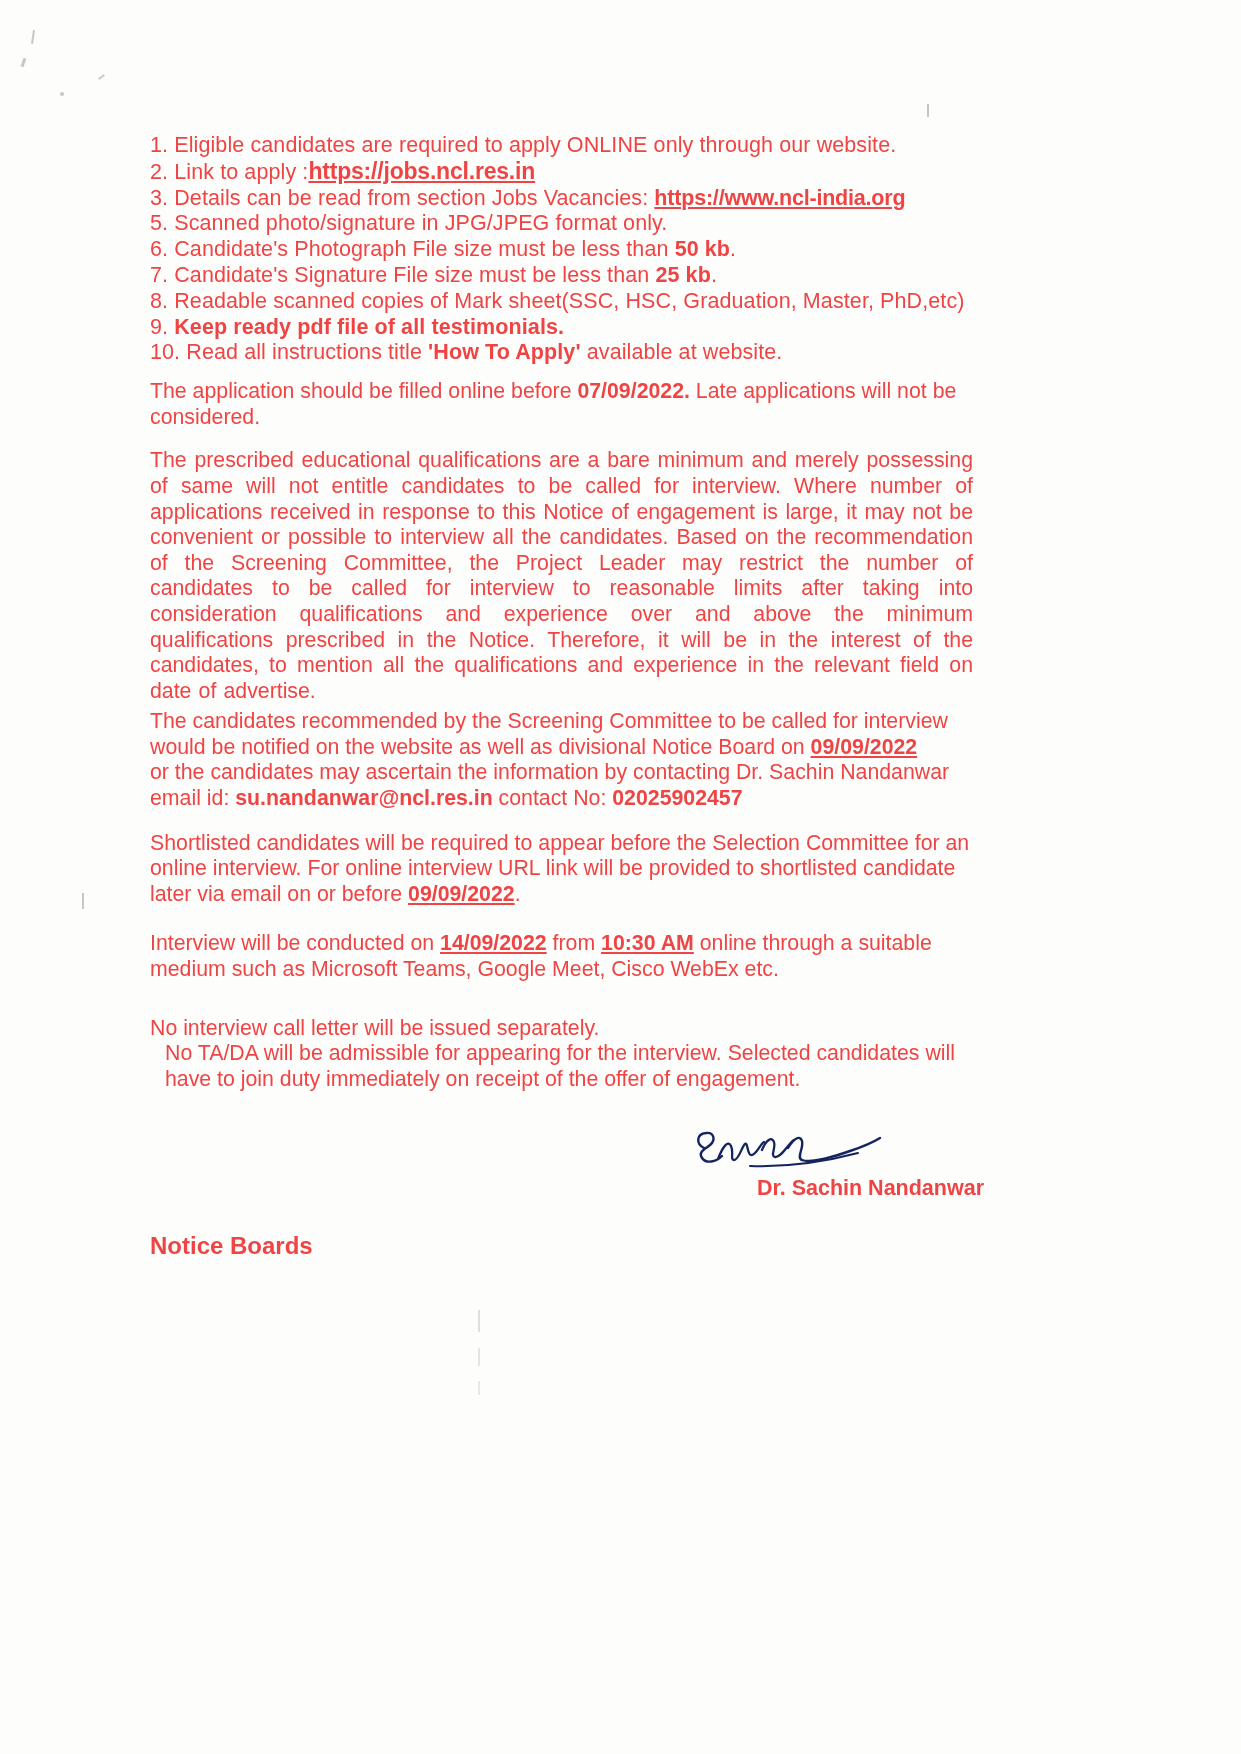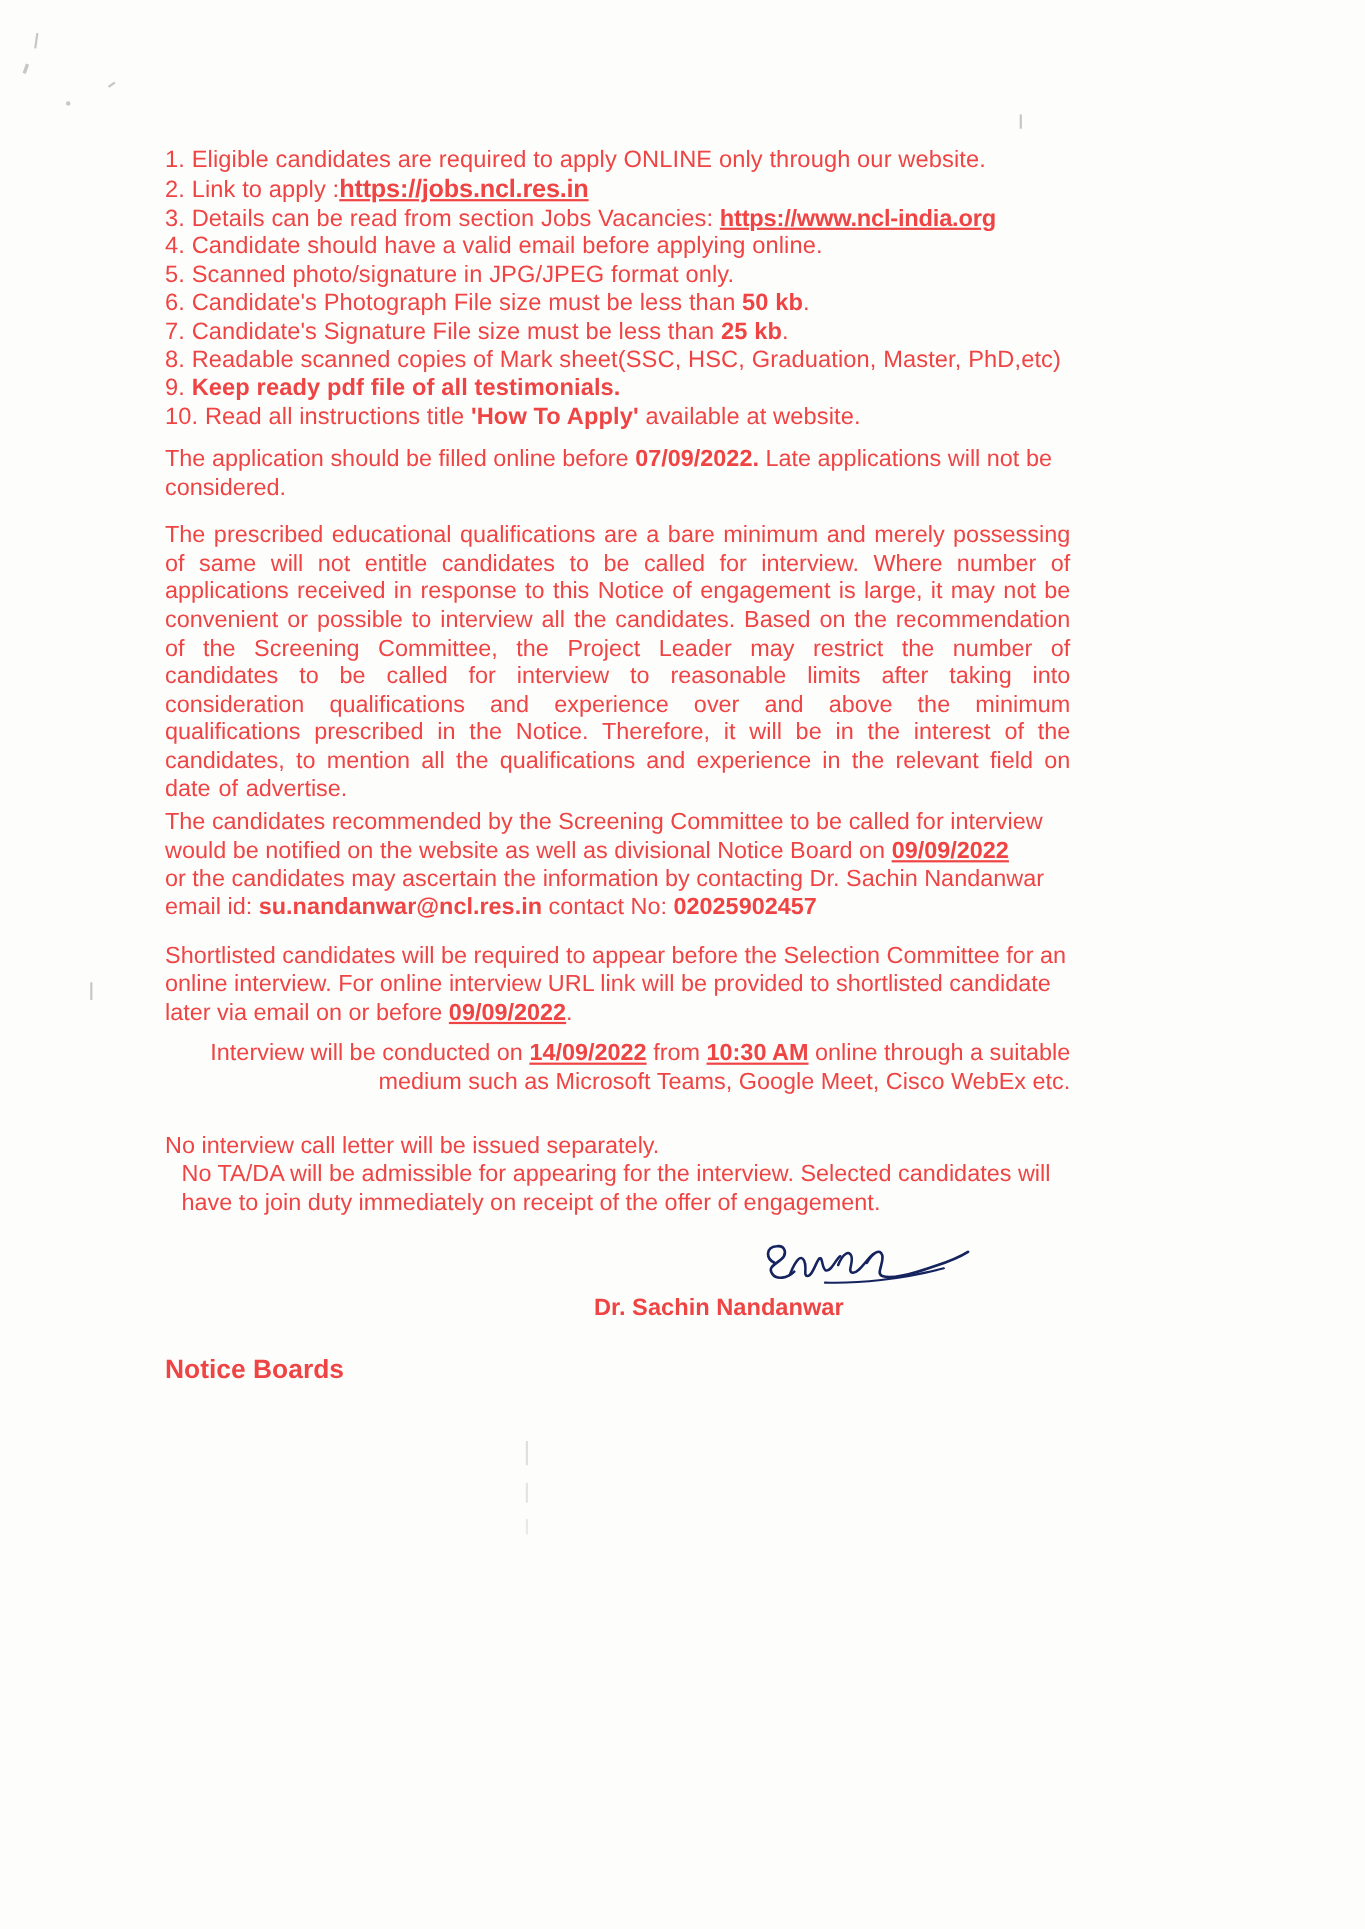--- a/index.html
+++ b/index.html
@@ -46,24 +46,24 @@
   b, .b { font-weight: bold; }
   .u { text-decoration: underline; }
   .lnk {
     font-weight: bold;
     text-decoration: underline;
     letter-spacing: -.2px;
   }
   .lnk.big { font-size: 23px; }
   .sig-block {
     position: absolute;
-    left: 540px;
+    left: 564px;
     top: 1175px;
     width: 420px;
-    text-align: left;
+    text-align: right;
     font-weight: bold;
     font-size: 21.5px;
     line-height: 27px;
   }
   .signature {
     position: absolute;
     left: 690px;
     top: 1118px;
     width: 200px;
     height: 62px;
@@ -100,24 +100,20 @@
       </div>
       <div class="li">
         <span>2.</span>
         <span>Link to apply :</span><span class="lnk big">https://jobs.ncl.res.in</span>
       </div>
       <div class="li">
         <span>3.</span>
         <span>Details can be read from section Jobs Vacancies: </span><span class="lnk">https://www.ncl-india.org</span>
       </div>
       <div class="li">
-        <span>4.</span>
-        <span>Candidate should have a valid email before applying online.</span>
-      </div>
-      <div class="li">
         <span>5.</span>
         <span>Scanned photo/signature in JPG/JPEG format only.</span>
       </div>
       <div class="li">
         <span>6.</span>
         <span>Candidate's Photograph File size must be less than </span><b>50 kb</b><span>.</span>
       </div>
       <div class="li">
         <span>7.</span>
         <span>Candidate's Signature File size must be less than </span><b>25 kb</b><span>.</span>
@@ -146,21 +142,21 @@
       <span>The candidates recommended by the Screening Committee to be called for interview</span>
       <span>would be notified on the website as well as divisional Notice Board on  </span><b class="u">09/09/2022</b><br>
       <span> or the candidates may  ascertain  the  information by contacting Dr. Sachin</span>
       <span>Nandanwar email  id: </span><b>su.nandanwar@ncl.res.in</b><span> contact No: </span><b>02025902457</b>
     </div>
 
     <div class="para nojust" style="margin-top:19px;">
       <span>Shortlisted  candidates will be  required to  appear before the Selection Committee for an online interview. For online interview URL link will be provided to shortlisted candidate later via email on or before </span><b class="u">09/09/2022</b><span>.</span>
     </div>
 
-    <div class="para nojust" style="margin-top:12px;text-align:right;">
+    <div class="para nojust" style="margin-top:24px;">
       <span>Interview  will  be conducted on </span><b class="u">14/09/2022</b><span> from </span><b class="u">10:30 AM</b><span>  online through a suitable medium such as Microsoft Teams, Google Meet, Cisco WebEx etc.</span>
     </div>
 
     <div class="para nojust" style="margin-top:33px;">No interview call letter will be issued separately.</div>
     <div class="para nojust" style="margin-top:0px;margin-left:15px;">No TA/DA will be admissible for appearing for the interview.  Selected candidates will have to join duty immediately on receipt of the offer of engagement.</div>
 
   </div>
 
   <div class="signature">
     <svg viewBox="0 0 200 62" width="200" height="62" fill="none" xmlns="http://www.w3.org/2000/svg">

